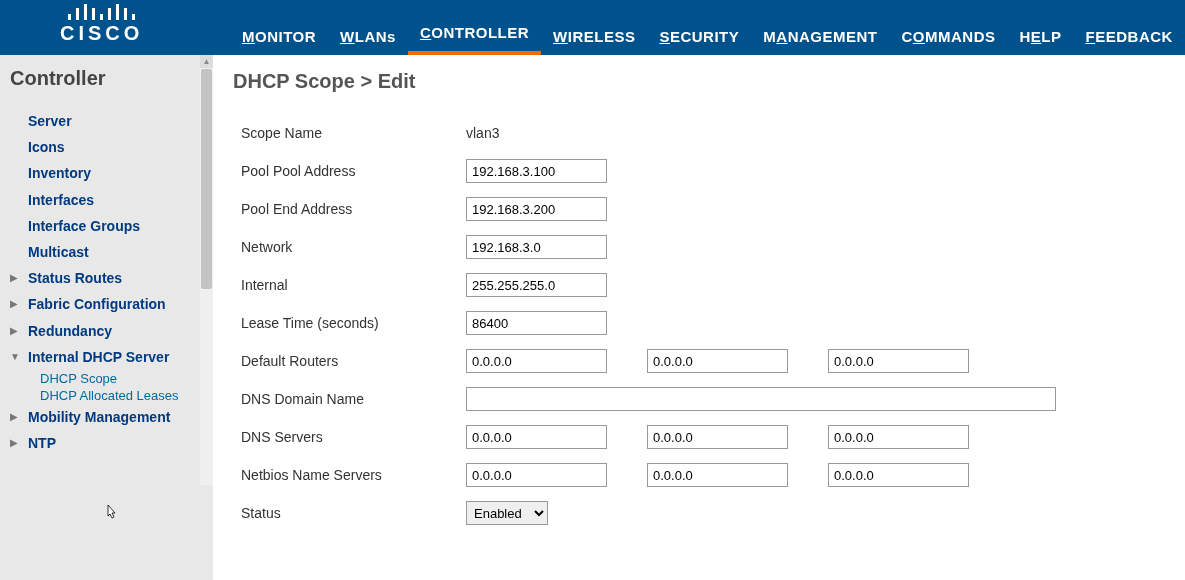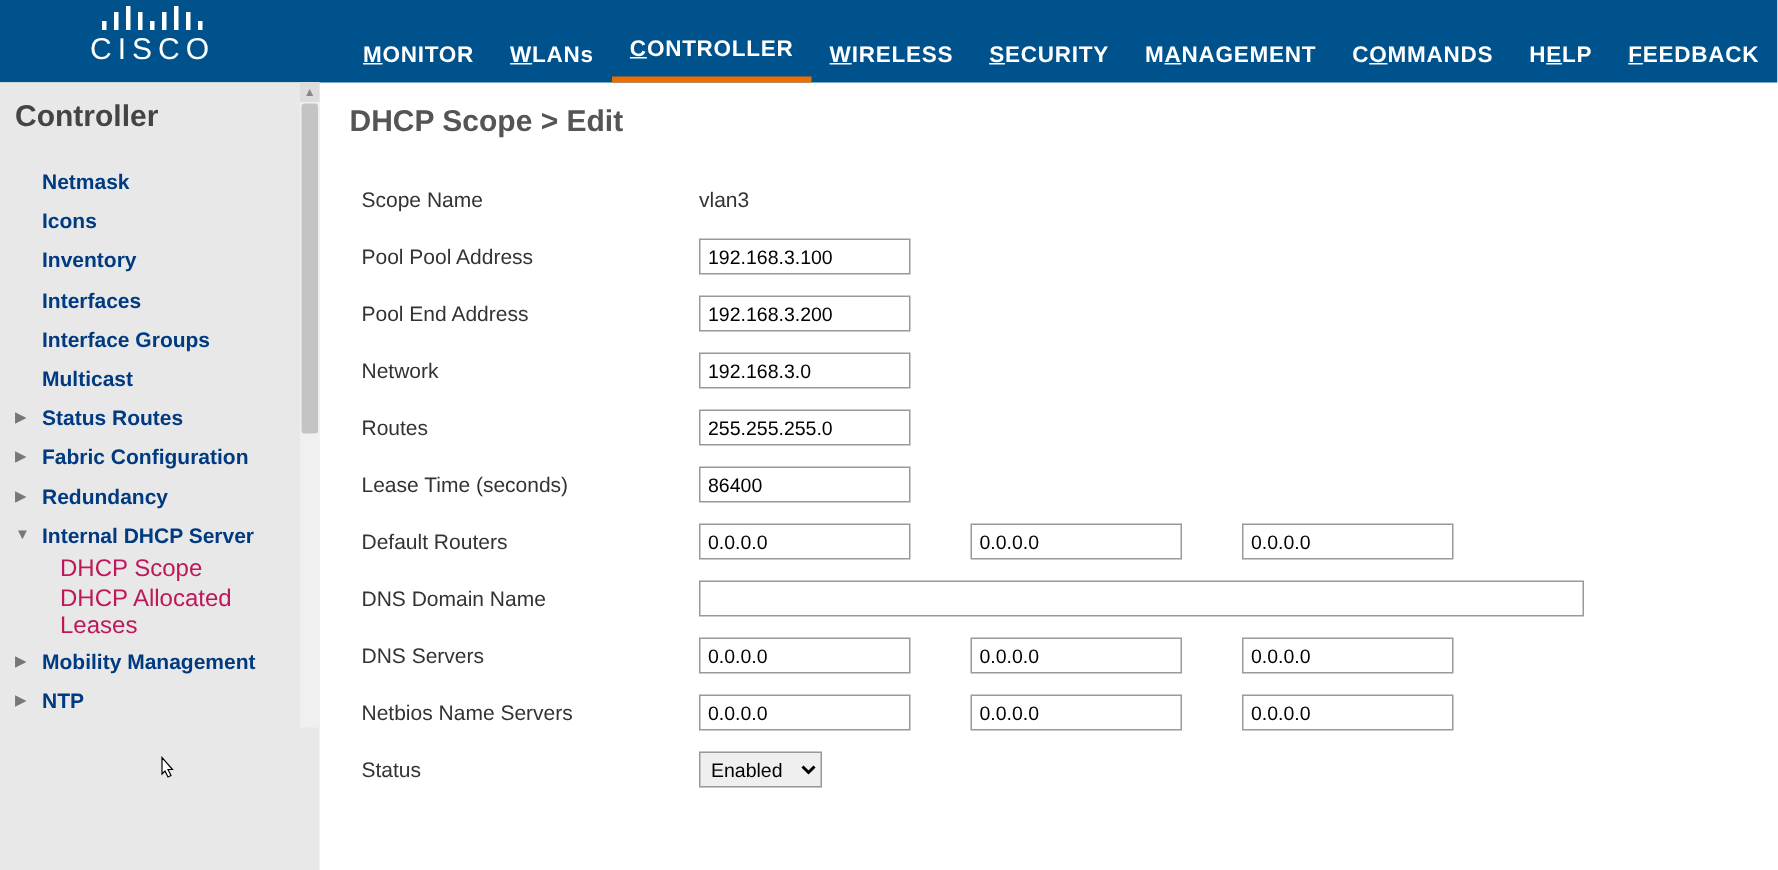--- a/index.html
+++ b/index.html
@@ -2,37 +2,37 @@
 <html><head>
   <meta charset="utf-8">
   <style>
     * { margin: 0; padding: 0; box-sizing: border-box; }
     body { font-family: Arial, Helvetica, sans-serif; font-size: 13px; width: 1185px; height: 580px; overflow: hidden; background: #fff; }
     
     .topbar { background: #00528d; height: 55px; display: flex; align-items: center; padding: 0 20px 0 60px; position: relative; }
     .logo { color: #fff; position: absolute; left: 60px; top: 4px; }
     .logo-bars { display: flex; gap: 5px; margin-bottom: 2px; justify-content: center; }
     .logo-bar { width: 3px; background: #fff; }
-    .logo-text { font-size: 20px; font-weight: normal; letter-spacing: 4px; }
+    .logo-text { font-size: 20px; font-weight: bold; letter-spacing: 4px; }
     
     .nav { display: flex; margin-left: 170px; height: 100%; align-items: flex-end; }
     .nav-item { color: #fff; font-size: 15px; font-weight: bold; padding: 14px 12px 10px 12px; cursor: pointer; letter-spacing: 0.5px; }
     .nav-item .u { text-decoration: underline; }
     .nav-item.active { border-bottom: 4px solid #ef6c00; }
     
     .content { display: flex; height: calc(100% - 55px); }
     
     .sidebar-wrap { width: 213px; background: #e8e8e8; position: relative; display: flex; }
     .sidebar { width: 200px; padding: 12px 0 0 10px; background: #e8e8e8; overflow-y: auto; }
     .sidebar-title { font-size: 20px; font-weight: bold; color: #444; margin-bottom: 18px; }
     .sidebar-item { display: flex; align-items: flex-start; padding: 4px 0 4px 0; cursor: pointer; }
     .sidebar-item .tri { width: 12px; margin-right: 6px; font-size: 10px; color: #777; padding-top: 3px; }
     .sidebar-item .lbl { color: #003a80; font-weight: bold; font-size: 14px; line-height: 1.3; }
     .sidebar-sub { padding-left: 30px; }
-    .sidebar-subitem { color: #be185d; font-size: 16px; padding: 1px 0; cursor: pointer; }
+    .sidebar-subitem { color: #0369a1; font-size: 13px; padding: 1px 0; cursor: pointer; }
     .scrollbar-track { width: 13px; background: #f0f0f0; height: 430px; position: relative; }
     .scroll-up { width: 13px; height: 13px; background: #ddd; font-size: 8px; text-align: center; line-height: 13px; color: #888; cursor: pointer; }
     .scroll-thumb { width: 11px; height: 220px; background: #c4c4c4; margin: 1px; border-radius: 2px; cursor: pointer; }
     
     .main { flex: 1; padding: 15px 20px; overflow: auto; }
     .page-title { font-size: 20px; font-weight: bold; color: #555; margin-bottom: 28px; }
     
     .form { margin-left: 8px; }
     .form-row { display: flex; align-items: center; margin-bottom: 14px; min-height: 24px; }
     .form-label { width: 225px; color: #333; font-size: 14px; }
@@ -76,21 +76,21 @@
     </div>
 </div>
 
 <div class="content">
   <div class="sidebar-wrap">
     <div class="sidebar">
       <div class="sidebar-title">Controller</div>
       <div id="sidebar-items">
           <div class="sidebar-item">
             <span class="tri"></span>
-            <span class="lbl">Netmask</span>
+            <span class="lbl">Server</span>
           </div>
           <div class="sidebar-item">
             <span class="tri"></span>
             <span class="lbl">Icons</span>
           </div>
           <div class="sidebar-item">
             <span class="tri"></span>
             <span class="lbl">Inventory</span>
           </div>
           <div class="sidebar-item">
@@ -158,21 +158,21 @@
       </div>
       <div class="form-row">
         <div class="form-label">Pool End Address</div>
         <input type="text" class="w155" value="192.168.3.200" style="">
       </div>
       <div class="form-row">
         <div class="form-label">Network</div>
         <input type="text" class="w155" value="192.168.3.0" style="">
       </div>
       <div class="form-row">
-        <div class="form-label">Routes</div>
+        <div class="form-label">Internal</div>
         <input type="text" class="w155" value="255.255.255.0" style="">
       </div>
       <div class="form-row">
         <div class="form-label">Lease Time (seconds)</div>
         <input type="text" class="w155" value="86400" style="">
       </div>
       <div class="form-row">
         <div class="form-label">Default Routers</div>
         <div class="form-inputs">
           <input type="text" class="w155" value="0.0.0.0" style="">

